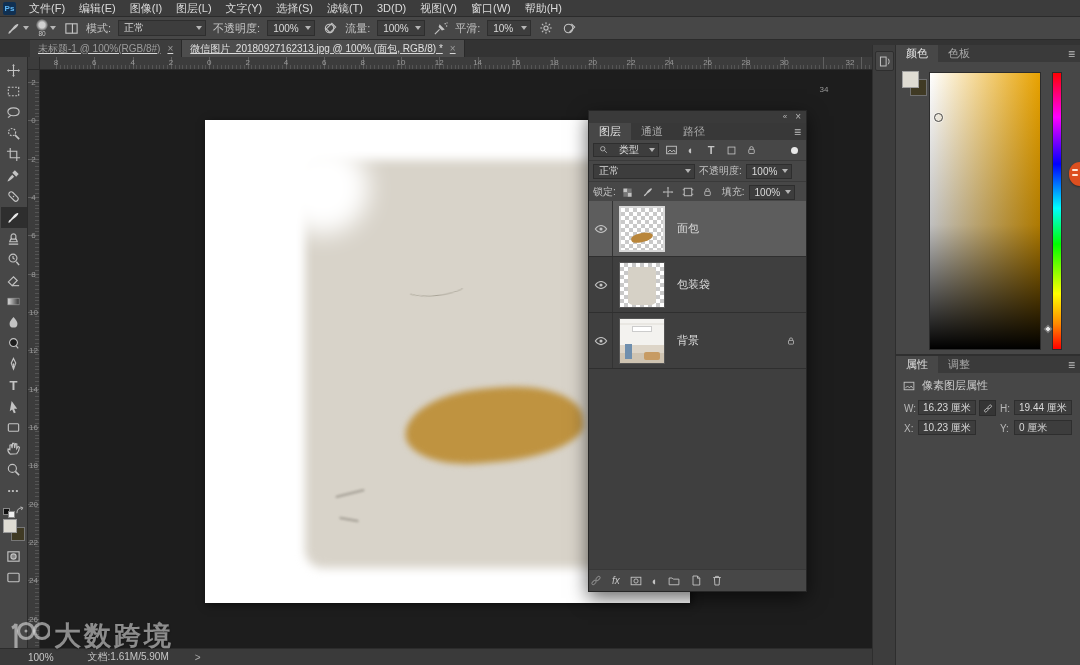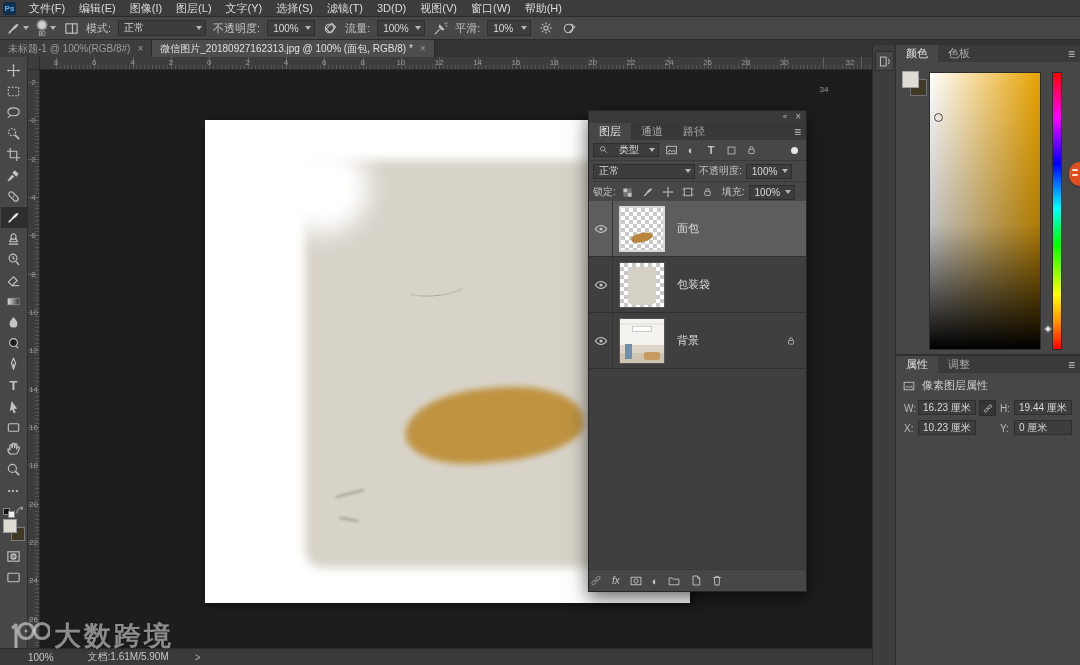--- a/index.html
+++ b/index.html
@@ -18,21 +18,21 @@
   #optionsbar{position:absolute;top:17px;left:0;right:0;height:23px;background:#474747;border-bottom:1px solid #2b2b2b;display:flex;align-items:center;gap:7px;padding-left:6px;z-index:5;}
   .opt-label{color:#c2c2c2;font-size:11px;white-space:nowrap;}
   .dd{display:inline-flex;align-items:center;justify-content:space-between;height:16px;background:#3d3d3d;border:1px solid #2e2e2e;padding:0 3px 0 5px;font-size:10px;color:#dadada;gap:4px;}
   .caret{width:0;height:0;border-left:3.5px solid transparent;border-right:3.5px solid transparent;border-top:4px solid #b5b5b5;}
   .tool-btn{display:flex;align-items:center;gap:2px;}
   .brush-preview{display:flex;flex-direction:column;align-items:center;line-height:1;}
   .brush-dot{width:12px;height:12px;border-radius:50%;background:radial-gradient(circle,#cfcfcf 35%,rgba(200,200,200,0) 75%);}
   .brush-size{font-size:6.5px;color:#c8c8c8;margin-top:0;}
 
   
-  #tabbar{position:absolute;top:40px;left:0;right:0;height:17px;background:#333333;display:flex;z-index:4;}
+  #tabbar{position:absolute;top:40px;left:0;right:0;height:17px;background:#333333;display:flex;padding-left:30px;z-index:4;text-decoration:underline;}
   .tab{display:flex;align-items:center;gap:7px;padding:0 8px;font-size:10px;background:#3d3d3d;color:#9c9c9c;border-right:1px solid #292929;white-space:nowrap;}
   .tab.active{background:#4d4d4d;color:#e0e0e0;}
   .tab .x{font-size:10px;color:#9a9a9a;}
 
   
   #toolbar{position:absolute;top:57px;left:0;width:28px;bottom:17px;background:#474747;border-right:1px solid #2b2b2b;display:flex;flex-direction:column;align-items:center;padding-top:3px;z-index:5;}
   .tool{width:26px;height:21px;display:flex;align-items:center;justify-content:center;}
   .tool.sel{background:#2e2e2e;}
   .fgbg{position:relative;width:22px;height:22px;margin-top:4px;}
   .fg-sw{position:absolute;left:0;top:0;width:14px;height:14px;background:#dfdcd3;border:1px solid #9a9a9a;z-index:2;}

